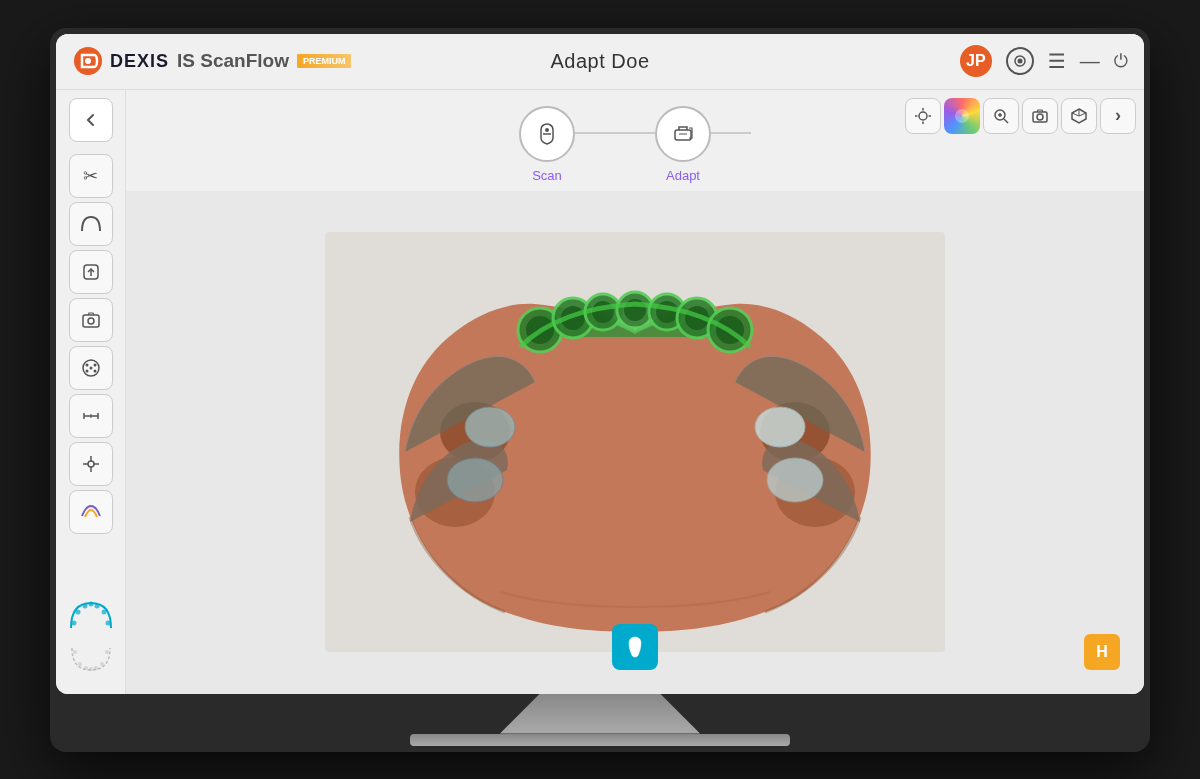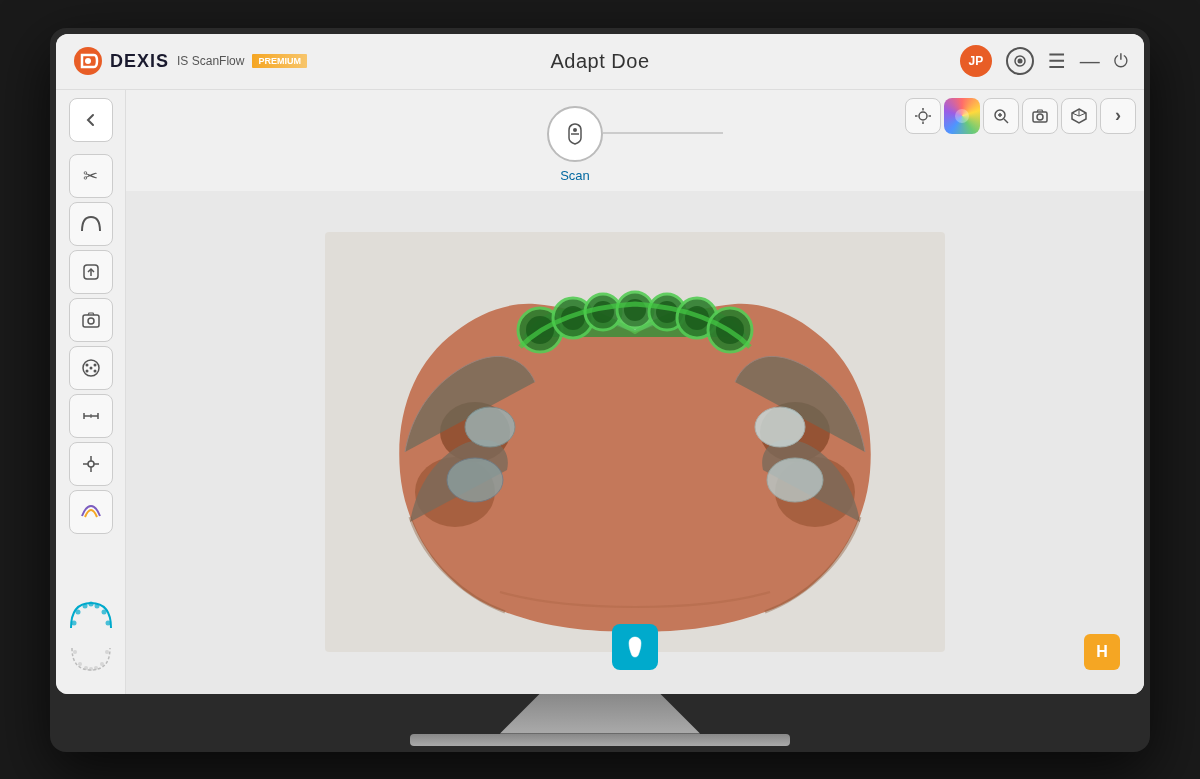--- a/index.html
+++ b/index.html
@@ -95,21 +95,21 @@
 
     .avatar {
       width: 32px;
       height: 32px;
       border-radius: 50%;
       background: #e85d26;
       display: flex;
       align-items: center;
       justify-content: center;
       color: white;
-      font-size: 12px;
+      font-size: 16px;
       font-weight: 700;
     }
 
     .title-btn {
       width: 28px;
       height: 28px;
       border-radius: 50%;
       border: 2px solid #555;
       background: transparent;
       display: flex;
@@ -220,21 +220,21 @@
     }
 
     .step-circle.active {
       border: 3px solid #00aacc;
       background: #00aacc;
       color: #fff;
     }
 
     .step-label {
       font-size: 13px;
-      color: #0369a1;
+      color: #8b5cf6;
       font-weight: 400;
     }
 
     .step-connector {
       width: 40px;
       height: 2px;
       background: #ccc;
       margin-bottom: 22px;
     }
 
@@ -331,21 +331,21 @@
       <div class="logo-area">
         <div class="dexis-logo">
 
           <svg class="dexis-icon" viewBox="0 0 32 32">
             <circle cx="16" cy="16" r="14" fill="#e85d26"></circle>
             <path d="M10 10 L22 10 C26 10 26 22 22 22 L10 22 Z" fill="none" stroke="white" stroke-width="2.5"></path>
             <circle cx="16" cy="16" r="3" fill="white"></circle>
           </svg>
           <span class="dexis-text">DEXIS</span>
         </div>
-        <span style="color:#555; font-size:12px; font-weight:400;">IS ScanFlow</span>
+        <span style="color:#555; font-size:19px; font-weight:700;">IS ScanFlow</span>
         <span class="premium-badge">PREMIUM</span>
       </div>
 
       <div class="title-center">Adapt  Doe</div>
 
       <div class="title-bar-right">
         <div class="avatar">JP</div>
         <div class="title-btn">
           <svg width="14" height="14" viewBox="0 0 14 14">
             <circle cx="7" cy="7" r="5" fill="none" stroke="#555" stroke-width="1.5"></circle>
@@ -459,20 +459,31 @@
               </svg>
             </div>
             <span class="step-label">Scan</span>
           </div>
 
           <div class="step-connector"></div>
 
 
           <div class="step-connector"></div>
 
+          <div class="workflow-step">
+            <div class="step-circle">
+              <svg width="28" height="28" viewBox="0 0 28 28">
+                <rect x="6" y="10" width="16" height="10" rx="2" fill="none" stroke="#555" stroke-width="1.5"></rect>
+                <path d="M10 10 L10 7 L18 7 L18 10" fill="none" stroke="#555" stroke-width="1.5"></path>
+                <line x1="10" y1="14" x2="18" y2="14" stroke="#555" stroke-width="1.2"></line>
+                <path d="M20 8 L23 8 L23 18 L20 18" fill="none" stroke="#555" stroke-width="1.2"></path>
+              </svg>
+            </div>
+            <span class="step-label">Adapt</span>
+          </div>
 
           <div class="step-connector"></div>
 
         </div>
 
         <div style="position:absolute; top:8px; right:0; display:flex; align-items:center; gap:3px; padding: 0 8px; z-index:10;">
           <div class="tool-btn">
             <svg width="18" height="18" viewBox="0 0 18 18">
               <circle cx="9" cy="9" r="4" fill="none" stroke="#555" stroke-width="1.5"></circle>
               <line x1="9" y1="1" x2="9" y2="3.5" stroke="#555" stroke-width="1.5"></line>

